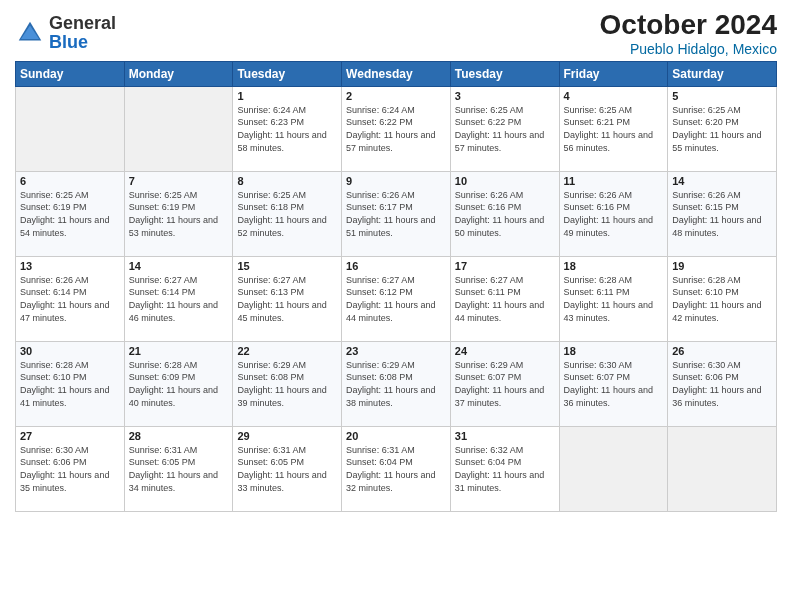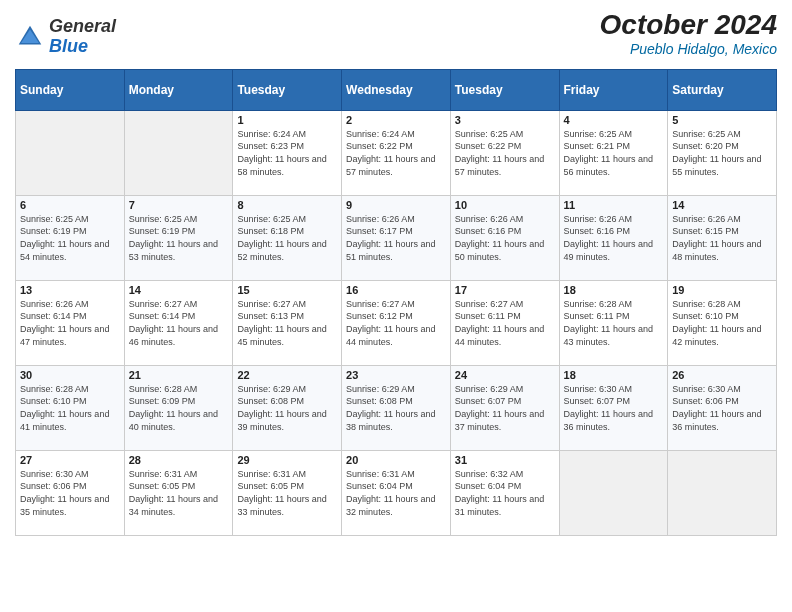--- a/index.html
+++ b/index.html
@@ -12,23 +12,22 @@
     }
     .page {
       width: 792px;
       height: 612px;
       background: #fff;
       padding: 10px 15px 10px 15px;
     }
     .header {
       display: flex;
       justify-content: space-between;
-      align-items: flex-end;
-      margin-bottom: 12px;
-      font-style: italic;
+      align-items: center;
+      margin-bottom: 4px;
     }
     .logo {
       display: flex;
       align-items: center;
       gap: 4px;
     }
     .logo-text {
       font-size: 18px;
       font-weight: bold;
       line-height: 1.1;
@@ -55,21 +54,21 @@
     .calendar {
       width: 100%;
       border-collapse: collapse;
       table-layout: fixed;
     }
     .calendar th {
       background: #2b6cb0;
       color: #fff;
       font-size: 12px;
       font-weight: bold;
-      padding: 13px 4px;
+      padding: 5px 4px;
       text-align: left;
       border: 1px solid #1a5090;
     }
     .calendar td {
       border: 1px solid #ccc;
       vertical-align: top;
       padding: 3px 4px;
       font-size: 9.5px;
       color: #333;
       height: 85px;

